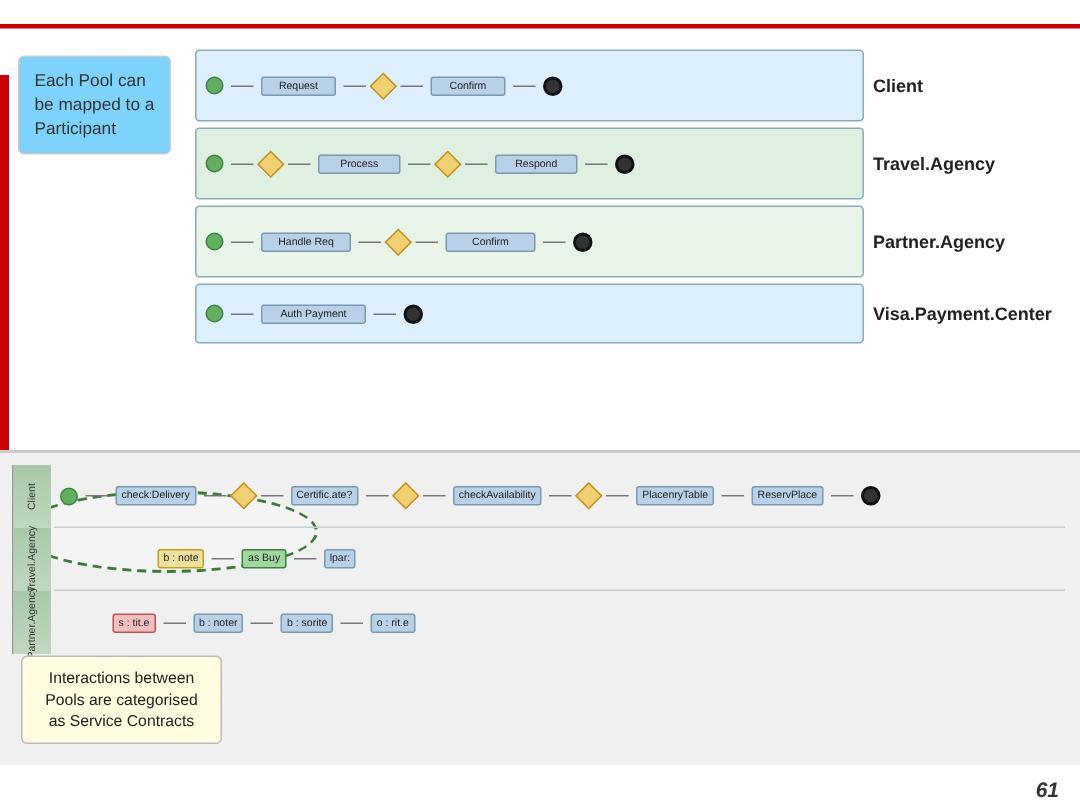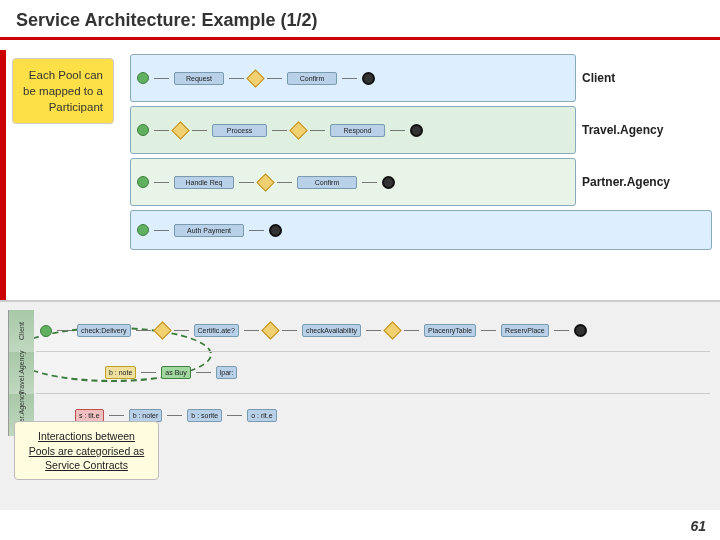--- a/index.html
+++ b/index.html
@@ -35,27 +35,27 @@
       width: 32px;
       height: 32px;
     }
     .logo-text {
       font-size: 11px;
       color: #555;
       letter-spacing: 1px;
       font-weight: bold;
     }
     .annotation-box {
-      background: #fde047;
+      background: #7dd3fc;
       border: 1px solid #ccc;
       border-radius: 4px;
       padding: 8px 10px;
       font-size: 11.5px;
       color: #333;
-      text-align: right;
+      text-align: left;
       line-height: 1.4;
     }
 
     
     .red-bar {
       position: absolute;
       left: 0;
       top: 50px;
       width: 6px;
       height: 440px;
@@ -177,49 +177,47 @@
     .b-proc.pi { background: #f0c0c0; border-color: #c05050; }
 
     .b-start { width: 12px; height: 12px; border-radius: 50%; background: #60b060; border: 1.5px solid #408040; flex-shrink: 0; }
     .b-end { width: 13px; height: 13px; border-radius: 50%; background: #333; border: 2px solid #111; flex-shrink: 0; }
     .b-gw { width: 13px; height: 13px; background: #f0d070; border: 1px solid #c09020; transform: rotate(45deg); flex-shrink: 0; }
     .b-line { width: 15px; height: 1px; background: #777; flex-shrink: 0; }
 
     .b-annotation {
       position: absolute;
       left: 14px;
-      bottom: 30px;
+      bottom: 14px;
       background: #fffce0;
       border: 1.5px solid #bbb;
       border-radius: 4px;
       padding: 7px 10px;
       font-size: 10.5px;
       text-align: center;
-      width: 145px;
+      width: 134px;
       line-height: 1.35;
       z-index: 20;
       color: #222;
-      text-decoration: underline;
     }
 
     .page-num {
       position: absolute;
       bottom: 6px;
       right: 14px;
       font-size: 14px;
       color: #333;
       font-weight: bold;
       font-style: italic;
     }
   </style>
 </head>
 <body>
 
 <div class="header">
-  <span class="header-title">Service Architecture: Example (1/2)</span>
 </div>
 
 <div class="red-bar"></div>
 
 <div class="top-section">
 
   <div style="width:120px; display:flex; align-items:flex-start; padding: 18px 6px 0 12px;">
     <div class="annotation-box">
       <span>Each Pool can be mapped to a Participant</span>
     </div>
@@ -275,20 +273,21 @@
     </div>
 
     <div class="pool-row-wrapper">
       <div class="pool-diagram-lane c4" style="height:40px">
         <div class="b-start"></div>
         <div class="b-line"></div>
         <div class="b-proc" style="width:70px">Auth Payment</div>
         <div class="b-line"></div>
         <div class="b-end"></div>
       </div>
+      <div class="pool-name-label">Visa.Payment.Center</div>
     </div>
   </div>
 </div>
 
 <div class="bottom-section">
   <div class="bottom-inner">
 
     <div class="bottom-oval"></div>
 
     <div class="b-lane">

